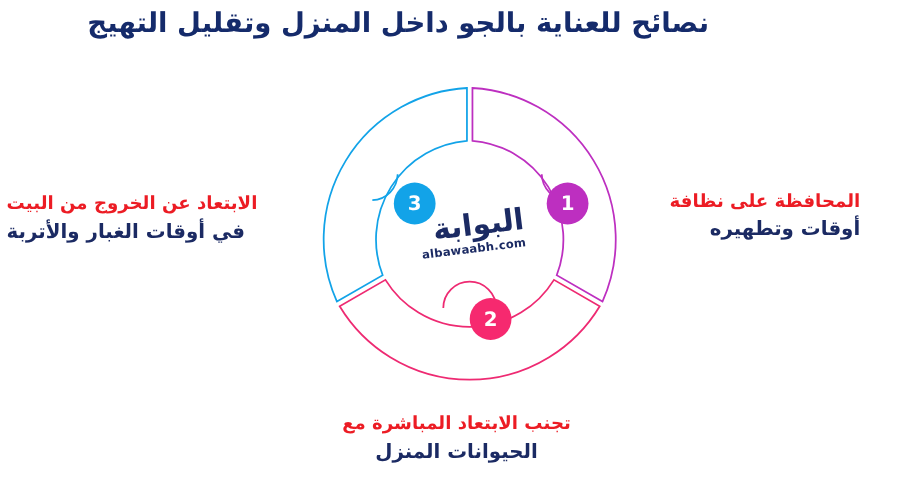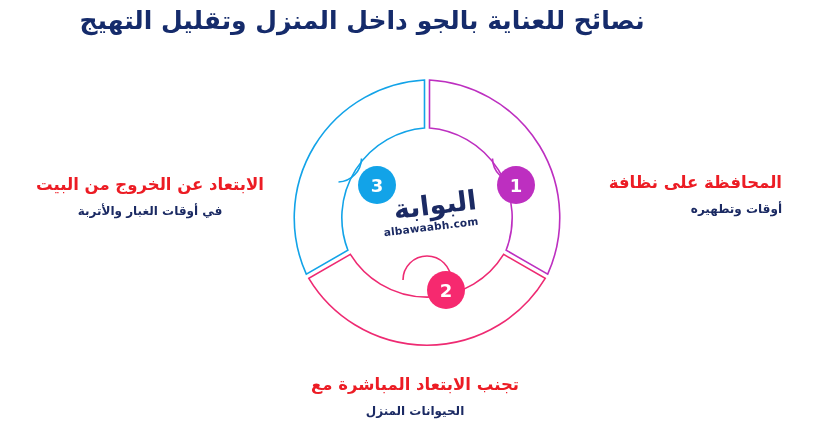--- a/index.html
+++ b/index.html
@@ -72,24 +72,24 @@
     color:#1b2a63;
     direction:ltr;
     line-height:12px;
     transform:rotate(-7deg) translateX(-4px);
     letter-spacing:0.2px;
   }
 
   
   .callout{position:absolute;direction:rtl;line-height:26px;}
   .callout .l1{font-size:16.5px;font-weight:bold;color:#ec1c24;white-space:nowrap;}
-  .callout .l2{font-size:12px;font-weight:bold;color:#1b2a63;white-space:nowrap;}
+  .callout .l2{font-size:18px;font-weight:bold;color:#1b2a63;white-space:nowrap;}
 
   #callout-1{left:568px;top:170px;width:214px;text-align:right;}
-  #callout-3{left:6px;top:172px;width:288px;text-align:center;}
+  #callout-3{left:6px;top:172px;width:288px;text-align:left;}
   #callout-2{left:272px;top:372px;width:286px;text-align:center;}
 </style>
 </head>
 <body>
 
 <div id="stage">
 
   <div class="title">نصائح للعناية بالجو داخل المنزل وتقليل التهيج</div>
 
   <div class="donut">

